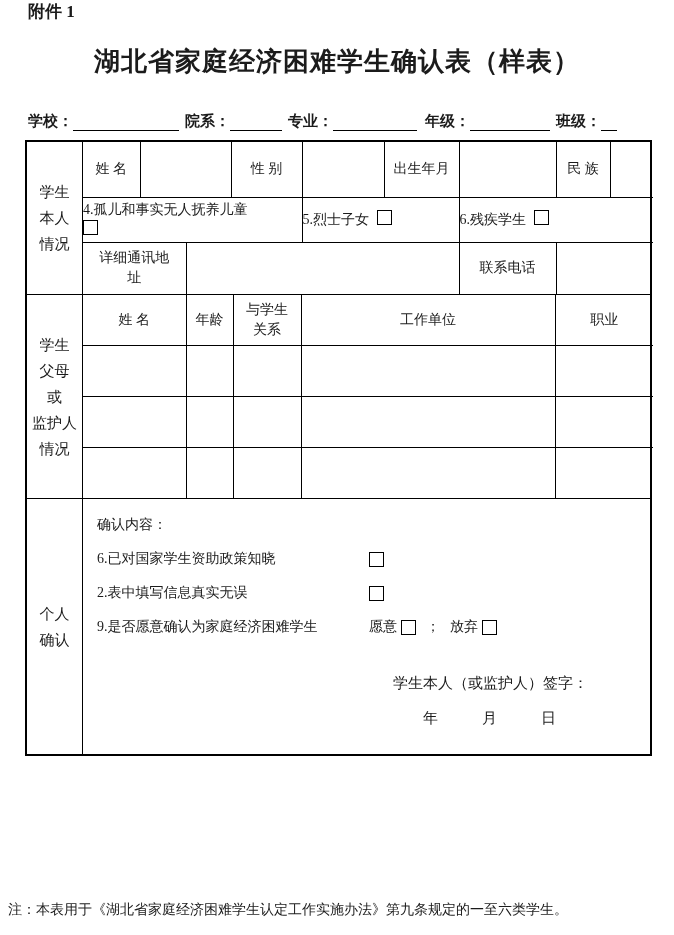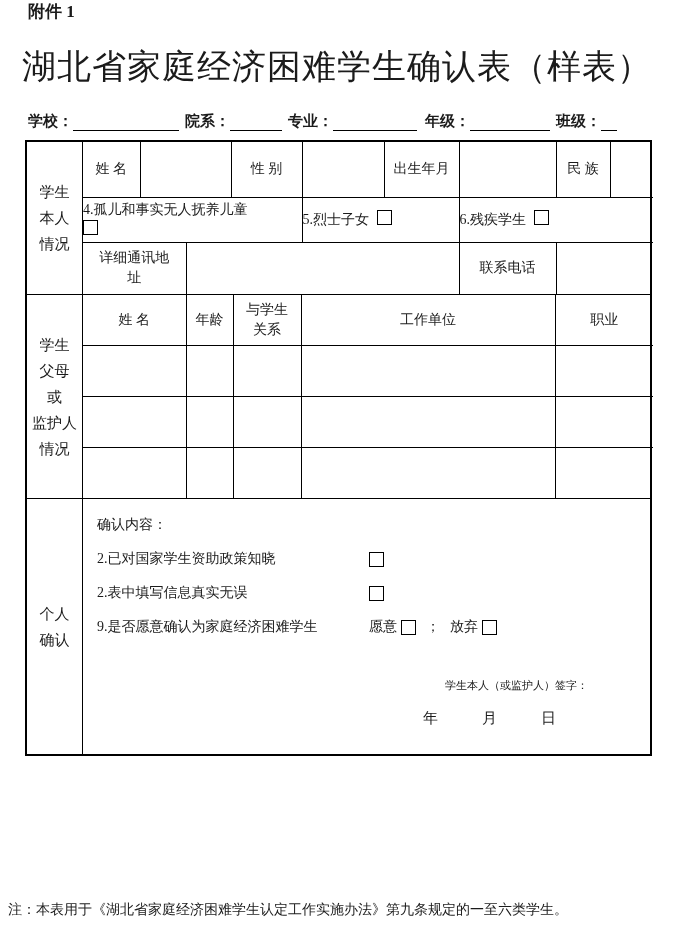--- a/index.html
+++ b/index.html
@@ -4,21 +4,21 @@
 <style>
   html,body { margin:0; padding:0; }
   body {
     width:674px; height:935px; position:relative; overflow:hidden;
     background:#ffffff; color:#1b1b1b;
     font-family:"Liberation Serif","DejaVu Serif",serif;
     font-size:14px;
   }
   .attachment { position:absolute; left:28px; top:0; font-size:17px; font-weight:bold; }
   .title { position:absolute; top:44px; left:0; width:100%; text-align:center;
-           font-size:34px; font-weight:normal; letter-spacing:1px; }
+           font-size:26px; font-weight:bold; letter-spacing:1px; }
 
   
   .fields { position:absolute; left:28px; top:112px; width:624px;
             display:flex; align-items:flex-end; font-size:15px; font-weight:bold; }
   .field { display:flex; align-items:flex-end; }
   .uline { display:inline-block; border-bottom:1.5px solid #000; height:17px; }
   .u0 { width:106px; margin-right:6px; }
   .u1 { width:52px;  margin-right:6px; }
   .u2 { width:84px;  margin-right:8px; }
   .u3 { width:80px;  margin-right:6px; }
@@ -47,21 +47,21 @@
   .hukou .cb { margin-left:3px; }
 
   
   .confirm-box { height:255px; box-sizing:border-box; display:flex; flex-direction:column;
                  padding:12px 0 10px 14px;gap:6px; }
   .confirm-heading { line-height:28px; }
   .confirm-item { display:flex; align-items:center; line-height:28px; height:28px; }
   .ct { display:inline-block; width:272px; flex:none; }
   .sep { margin:0 10px; }
   .opt2 { margin-right:4px; }
-  .sig-row { margin-top:auto; text-align:right; padding-right:62px; font-size:11px; }
+  .sig-row { margin-top:auto; text-align:right; padding-right:62px; font-size:15px; }
   .date-row { display:flex; justify-content:flex-end; gap:44px;
               padding-right:94px; margin:10px 0 16px 0; font-size:15px; }
 
   .note { position:absolute; left:8px; top:901px; width:662px; font-size:14px; }
 </style>
 </head>
 <body>
 
 <div class="attachment">附件 1</div>
 <div class="title">湖北省家庭经济困难学生确认表（样表）</div>
@@ -193,21 +193,21 @@
     </div>
   </div>
 
   <div class="section">
     <div class="side">个人
 确认</div>
     <div class="content">
       <div class="confirm-box">
         <div class="confirm-heading">确认内容：</div>
         <div class="confirm-item">
-          <span class="ct">2.已对国家学生资助政策知晓</span>
+          <span class="ct">6.已对国家学生资助政策知晓</span>
           <span class="cb"></span>
         </div>
         <div class="confirm-item">
           <span class="ct">2.表中填写信息真实无误</span>
           <span class="cb"></span>
         </div>
         <div class="confirm-item">
           <span class="ct">9.是否愿意确认为家庭经济困难学生</span>
           <span class="opt2">愿意</span>
           <span class="cb"></span>

